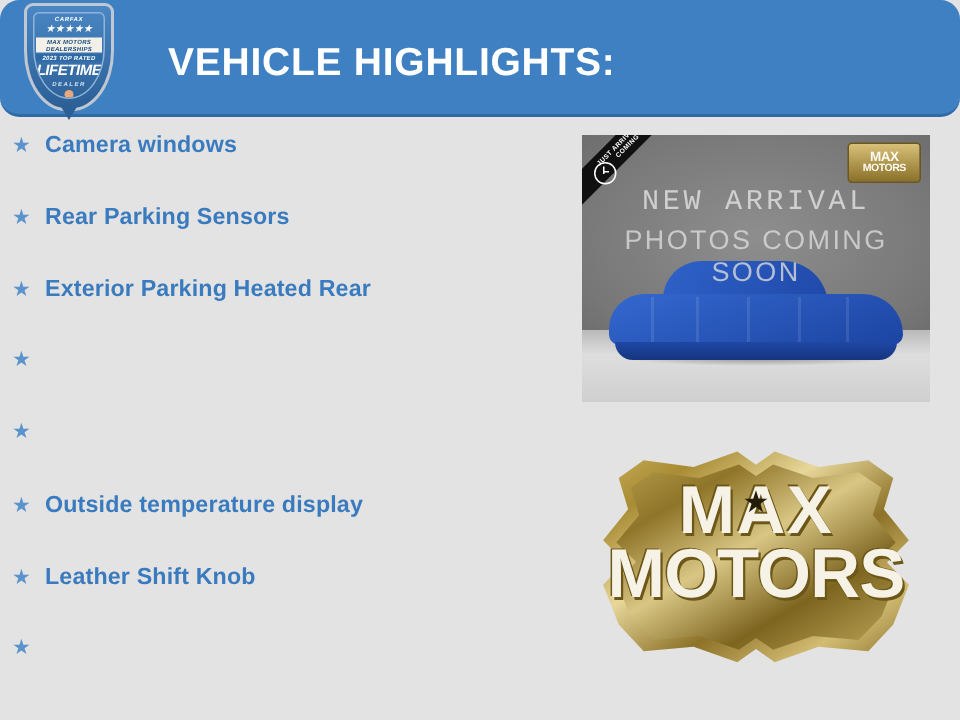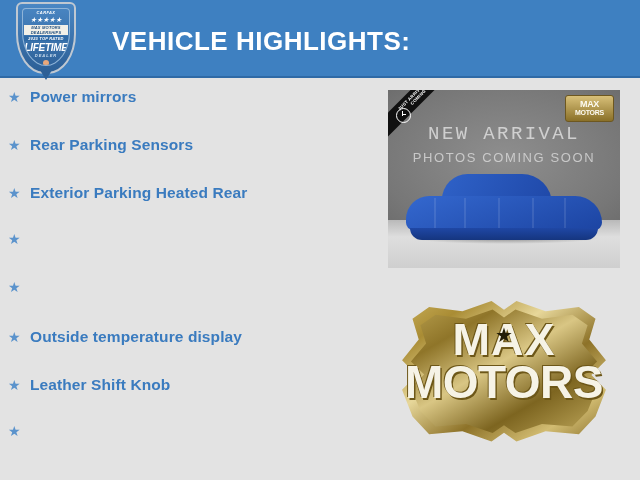--- a/index.html
+++ b/index.html
@@ -17,20 +17,21 @@
 
   
   #header-bar {
     position: absolute;
     left: 0; top: 0;
     width: 640px;
     height: 78px;
     background: #3e80c1;
     box-sizing: border-box;
     border-bottom: 2px solid #2f6aa6;
+    border-radius: 13px;
   }
   #header-title {
     position: absolute;
     left: 112px;
     top: 26px;
     font-size: 26px;
     font-weight: bold;
     color: #ffffff;
     letter-spacing: 0.5px;
     white-space: nowrap;
@@ -198,21 +199,21 @@
     font-weight: normal;
     color: rgba(225,225,225,0.82);
     letter-spacing: 2.4px;
     font-family: Liberation Mono, monospace;
   }
   #photo-coming-soon {
     position: absolute;
     left: 0; right: 0;
     top: 60px;
     text-align: center;
-    font-size: 13px;
+    font-size: 18px;
     color: rgba(220,220,220,0.78);
     letter-spacing: 1.6px;
     font-family: "Liberation Sans", sans-serif;
   }
   
   #car-drape {
     position: absolute;
     left: 18px;
     bottom: 32px;
     width: 196px;
@@ -424,21 +425,21 @@
       </div>
     </div>
   </div>
   <div class="badge-tip"></div>
 </div>
 
 <div id="highlights-list">
 
   <div class="highlight-item">
     <span class="bullet-star">★</span>
-    <span class="highlight-label">Power mirrors</span>
+    <span class="highlight-label">Camera windows</span>
   </div>
 
   <div class="highlight-item">
     <span class="bullet-star">★</span>
     <span class="highlight-label">Rear Parking Sensors</span>
   </div>
 
   <div class="highlight-item">
     <span class="bullet-star">★</span>
     <span class="highlight-label">Exterior Parking Heated Rear</span>

